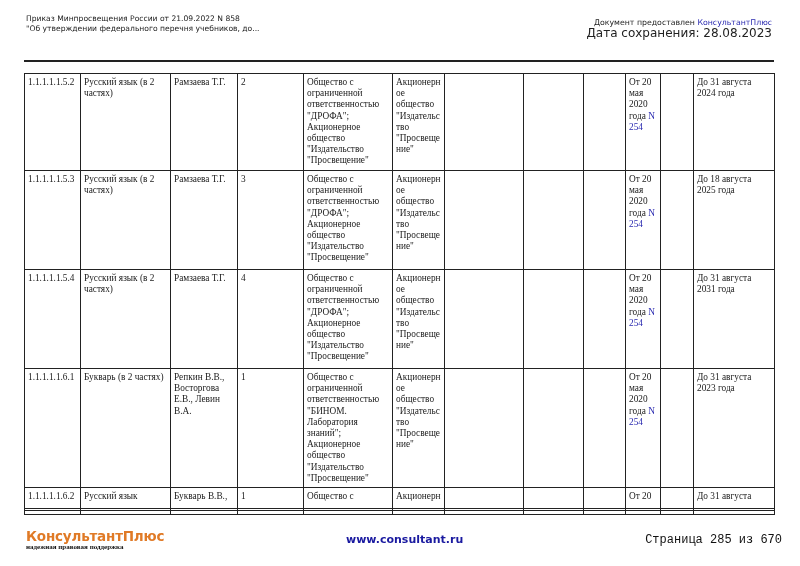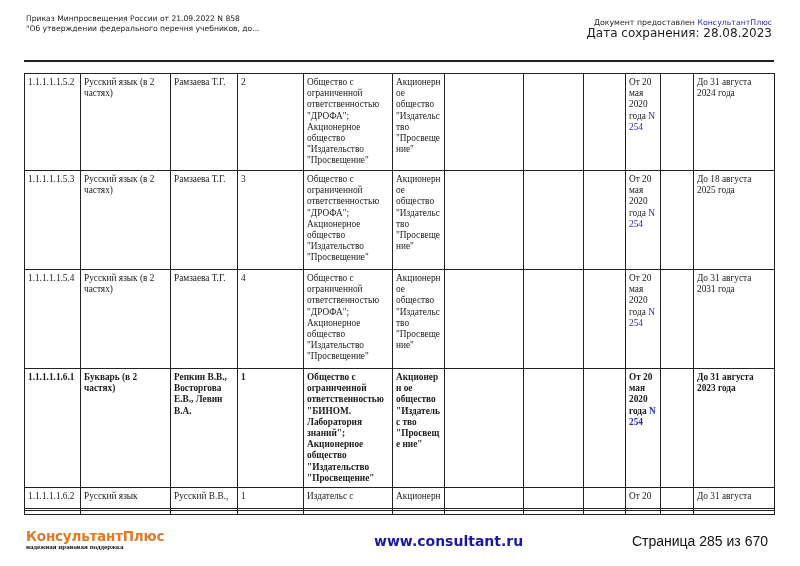--- a/index.html
+++ b/index.html
@@ -9,29 +9,29 @@
   .hdr-right .brand { color: #2a2ab0; }
   .hdr-right .date { font-size: 12px; }
   .hdr-rule { position: absolute; left: 24px; top: 60px; width: 750px; height: 2px; background: #222; }
 
   table.grid { position: absolute; left: 24px; top: 73px; border-collapse: collapse; table-layout: fixed; width: 750px;
     font-family: "Liberation Serif", "DejaVu Serif", serif; font-size: 9.3px; line-height: 11.2px; color: #1a1a1a; }
   table.grid td { border: 1px solid #222; vertical-align: top; padding: 3px 3px; overflow: hidden; word-wrap: break-word; }
   table.grid tr.r1 td { height: 90px; }
   table.grid tr.r2 td { height: 92px; }
   table.grid tr.r3 td { height: 92px; }
-  table.grid tr.r4 td { height: 112px; font-weight: bold; }
+  table.grid tr.r4 td { height: 112px; }
   table.grid tr.r5 td { height: 20px; }
   .link { color: #2a2ab0; }
   .tbl-bottom { position: absolute; left: 24px; top: 508px; width: 750px; height: 3px; border-top: 1px solid #222; border-bottom: 1px solid #222; box-sizing: border-box; }
 
   .ftr-brand { position: absolute; left: 26px; top: 528px; font-family: "DejaVu Sans", sans-serif; font-weight: bold; font-size: 13.5px; color: #e07a26; letter-spacing: -0.2px; }
   .ftr-tag { position: absolute; left: 26px; top: 543px; font-family: Liberation Serif, serif; font-weight: bold; font-size: 7px; color: #111; }
-  .ftr-url { position: absolute; left: 374px; top: 533px; font-family: "DejaVu Sans", sans-serif; font-weight: bold; font-size: 14px; color: #1a1aa0; }
-  .ftr-page { position: absolute; right: 32px; top: 533px; font-family: Liberation Sans, sans-serif; font-size: 14px; color: #111; }
+  .ftr-url { position: absolute; left: 346px; top: 533px; font-family: "DejaVu Sans", sans-serif; font-weight: bold; font-size: 11px; color: #1a1aa0; }
+  .ftr-page { position: absolute; right: 18px; top: 533px; font-family: Liberation Mono, monospace; font-size: 12px; color: #111; }
 </style>
 </head>
 <body>
 
 <div class="hdr-left">
   <div>Приказ Минпросвещения России от 21.09.2022 N 858</div>
   <div>"Об утверждении федерального перечня учебников, до...</div>
 </div>
 
 <div class="hdr-right">
@@ -109,23 +109,23 @@
       <td></td>
       <td></td>
       <td></td>
       <td><span>От 20 мая 2020 года </span><span class="link">N 254</span></td>
       <td></td>
       <td>До 31 августа 2023 года</td>
     </tr>
     <tr class="r5">
       <td>1.1.1.1.1.6.2</td>
       <td>Русский язык</td>
-      <td>Русский В.В.,</td>
+      <td>Букварь В.В.,</td>
       <td>1</td>
-      <td>Издательс с</td>
+      <td>Общество с</td>
       <td>Акционерн</td>
       <td></td>
       <td></td>
       <td></td>
       <td><span>От 20</span><span class="link"></span></td>
       <td></td>
       <td>До 31 августа</td>
     </tr>
   </tbody>
 </table>

